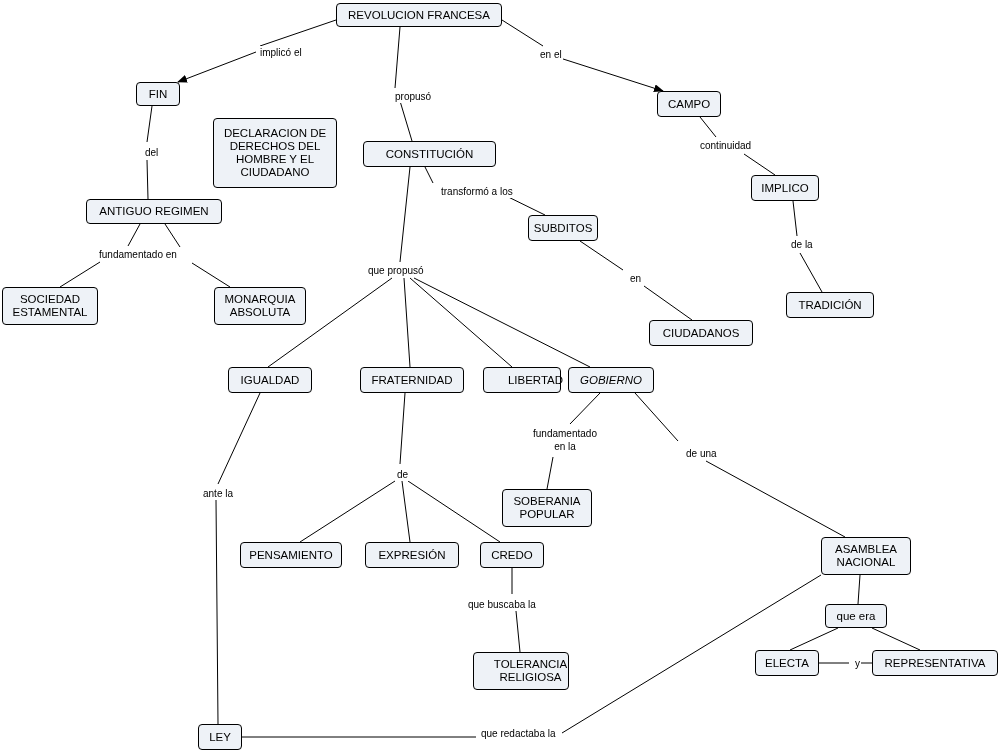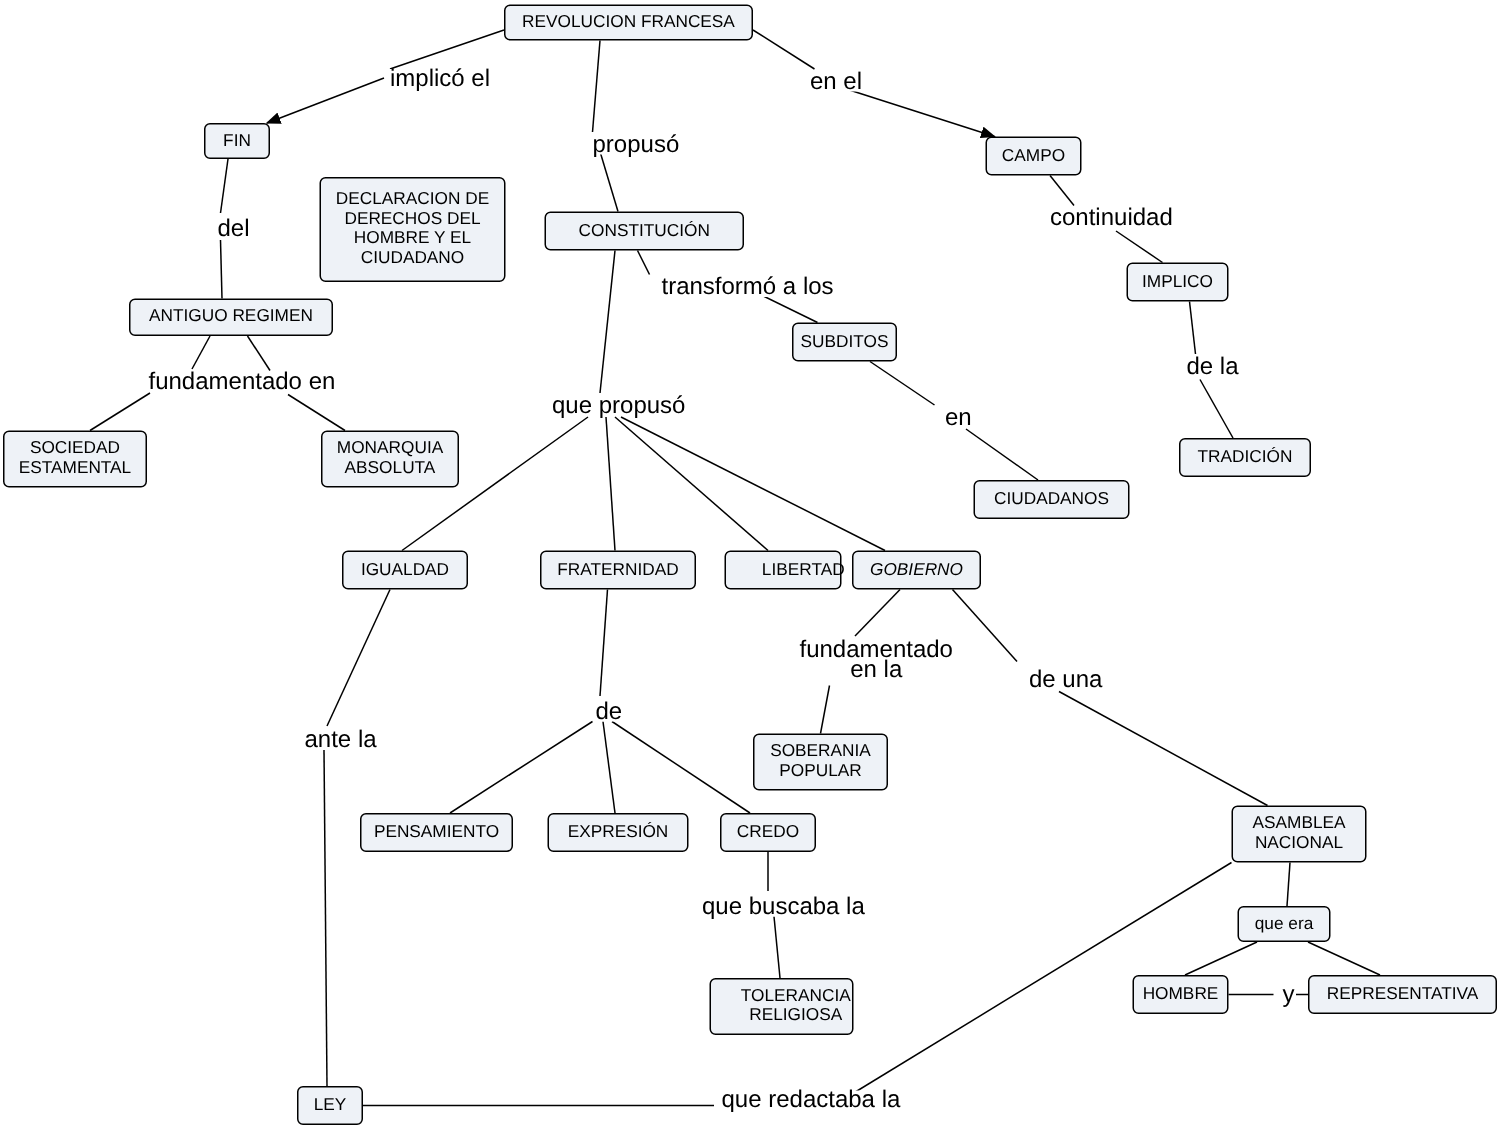--- a/index.html
+++ b/index.html
@@ -36,21 +36,21 @@
     line-height: 13px;
     text-align: center;
     display: flex;
     align-items: center;
     justify-content: center;
     padding: 2px 5px;
     white-space: pre-line;
   }
   .edge-label {
     position: absolute;
-    font-size: 16px;
+    font-size: 10px;
     line-height: 13px;
     color: #000000;
     background: #ffffff;
     text-align: center;
     white-space: pre-line;
     padding: 0 1px;
   }
 </style>
 </head>
 <body>
@@ -134,21 +134,21 @@
       <div class="node" style="left: 502px; top: 489px; width: 90px; height: 38px;">SOBERANIA
 POPULAR</div>
       <div class="node" style="left: 821px; top: 537px; width: 90px; height: 38px;">ASAMBLEA
 NACIONAL</div>
       <div class="node" style="left: 240px; top: 542px; width: 102px; height: 26px;">PENSAMIENTO</div>
       <div class="node" style="left: 365px; top: 542px; width: 94px; height: 26px;">EXPRESIÓN</div>
       <div class="node" style="left: 480px; top: 542px; width: 64px; height: 26px;">CREDO</div>
       <div class="node" style="left: 825px; top: 604px; width: 62px; height: 24px;">que era</div>
       <div class="node" style="left: 473px; top: 652px; width: 96px; height: 38px; padding-left: 24px;">TOLERANCIA
 RELIGIOSA</div>
-      <div class="node" style="left: 755px; top: 650px; width: 64px; height: 26px;">HOMBRE</div>
+      <div class="node" style="left: 755px; top: 650px; width: 64px; height: 26px;">ELECTA</div>
       <div class="node" style="left: 872px; top: 650px; width: 126px; height: 26px;">REPRESENTATIVA</div>
       <div class="node" style="left: 198px; top: 724px; width: 44px; height: 26px;">LEY</div>
     </div>
   <div id="labels-layer">
       <div class="edge-label" style="left: 259px; top: 46px;">implicó el</div>
       <div class="edge-label" style="left: 394px; top: 90px;">propusó</div>
       <div class="edge-label" style="left: 539px; top: 48px;">en el</div>
       <div class="edge-label" style="left: 144px; top: 146px;">del</div>
       <div class="edge-label" style="left: 699px; top: 139px;">continuidad</div>
       <div class="edge-label" style="left: 790px; top: 238px;">de la</div>

